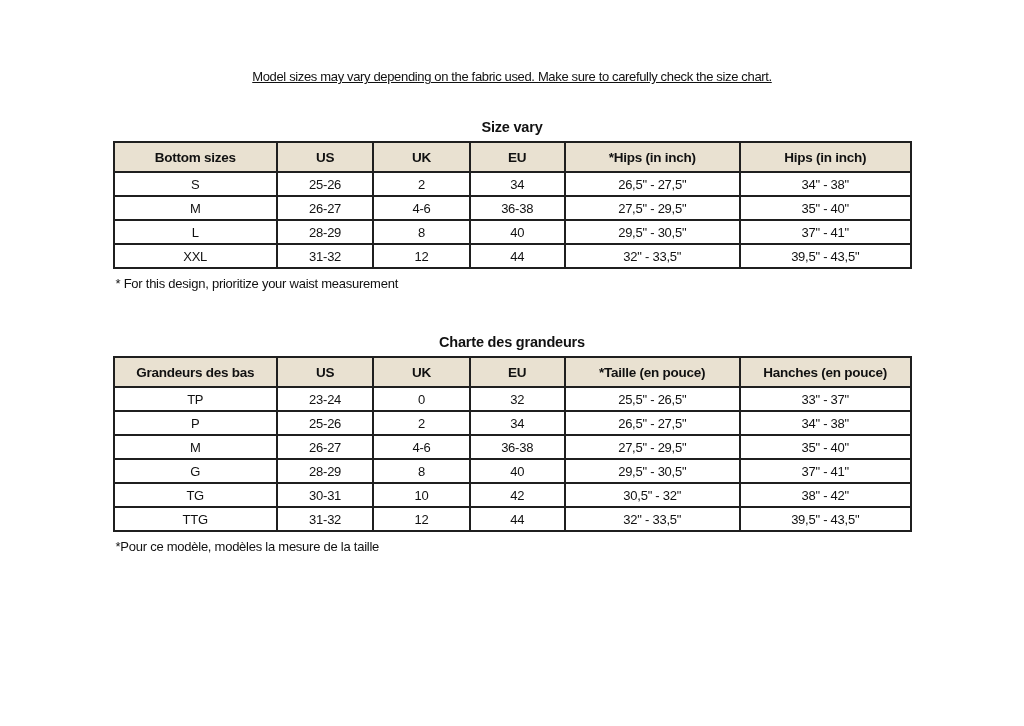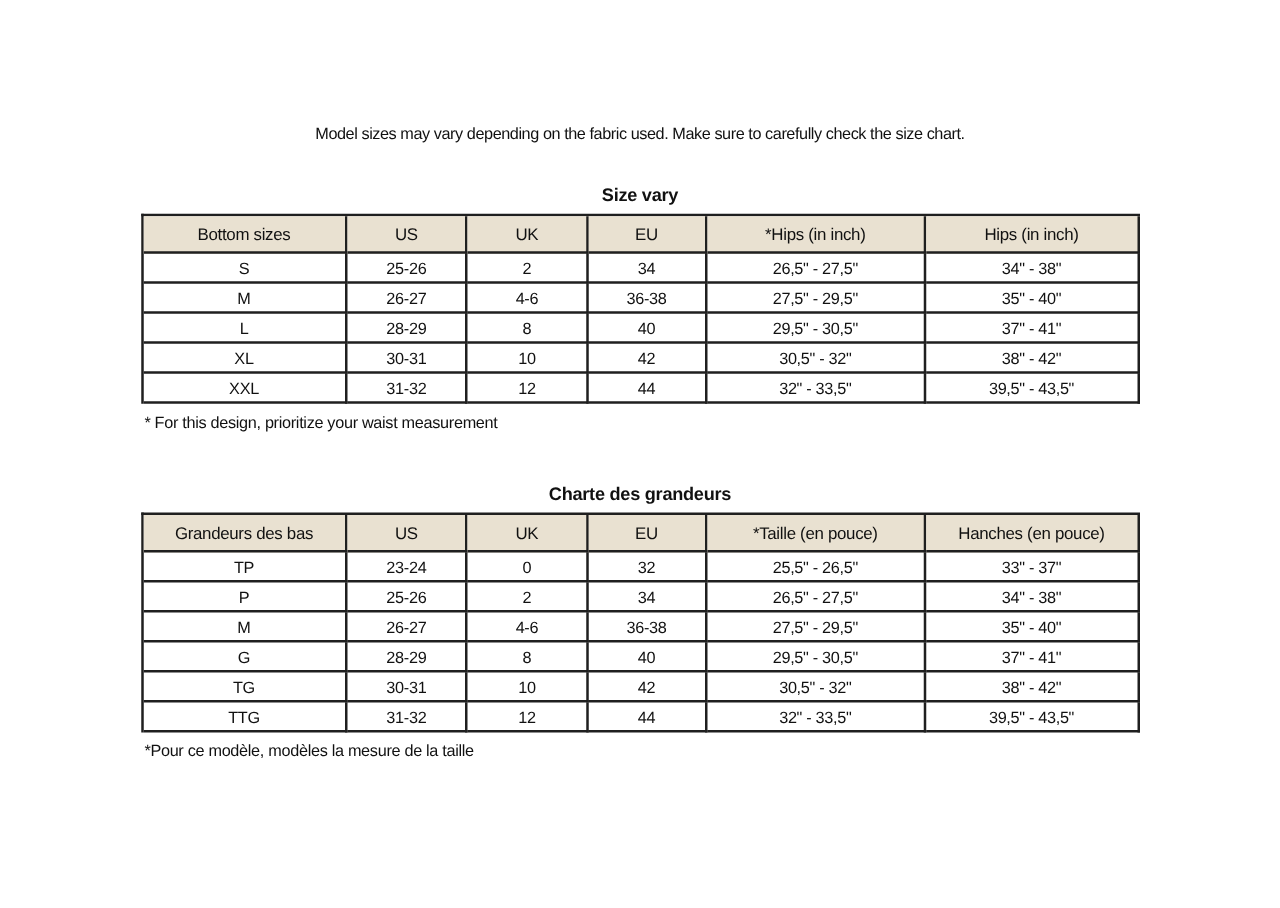--- a/index.html
+++ b/index.html
@@ -12,21 +12,21 @@
   body{
     width:1024px;height:726px;overflow:hidden;
     background:var(--page-bg);
     color:var(--text);
     font-family:"Liberation Sans",sans-serif;
   }
   p.intro{
     margin:0;text-align:center;
     font-size:13px;line-height:15px;letter-spacing:-0.35px;
   }
-  .intro-en{padding-top:99px;}
+  .intro-en{padding-top:69px;text-decoration:underline;}
   .intro-fr{padding-top:12px;}
   .chart{width:799px;margin:0 auto;}
   .chart-title{
     margin:35px 0 6px;text-align:center;
     font-size:14.5px;font-weight:700;letter-spacing:-0.2px;
   }
   .chart-fr .chart-title{margin-top:43px;}
   table.size-table{
     width:799px;table-layout:fixed;
     border-collapse:separate;border-spacing:0;
@@ -36,21 +36,21 @@
   }
   .size-table th,.size-table td{
     box-sizing:border-box;
     border-right:2px solid var(--border);
     border-bottom:2px solid var(--border);
     padding:0 3px;text-align:center;vertical-align:middle;
     overflow:hidden;white-space:nowrap;
   }
   .size-table th{
     background:var(--header-bg);
-    height:30px;font-weight:400;font-size:13.5px;
+    height:30px;font-weight:700;font-size:13.5px;
   }
   .size-table td{height:24px;}
   .size-table th:nth-child(1){width:20.5%;}
   .size-table th:nth-child(2){width:12.1%;}
   .size-table th:nth-child(3){width:12.1%;}
   .size-table th:nth-child(4){width:11.9%;margin-left:24px;}
   .size-table th:nth-child(5){width:22.0%;}
   .size-table th:nth-child(6){width:21.4%;}
   .footnote{
     margin:7px 0 0;padding-left:3px;
@@ -95,28 +95,20 @@
             <td>27,5" - 29,5"</td>
             <td>35" - 40"</td>
           </tr>
           <tr>
             <td>L</td>
             <td>28-29</td>
             <td>8</td>
             <td>40</td>
             <td>29,5" - 30,5"</td>
             <td>37" - 41"</td>
-          </tr>
-          <tr>
-            <td>XL</td>
-            <td>30-31</td>
-            <td>10</td>
-            <td>42</td>
-            <td>30,5" - 32"</td>
-            <td>38" - 42"</td>
           </tr>
           <tr>
             <td>XXL</td>
             <td>31-32</td>
             <td>12</td>
             <td>44</td>
             <td>32" - 33,5"</td>
             <td>39,5" - 43,5"</td>
           </tr>
         </tbody>

